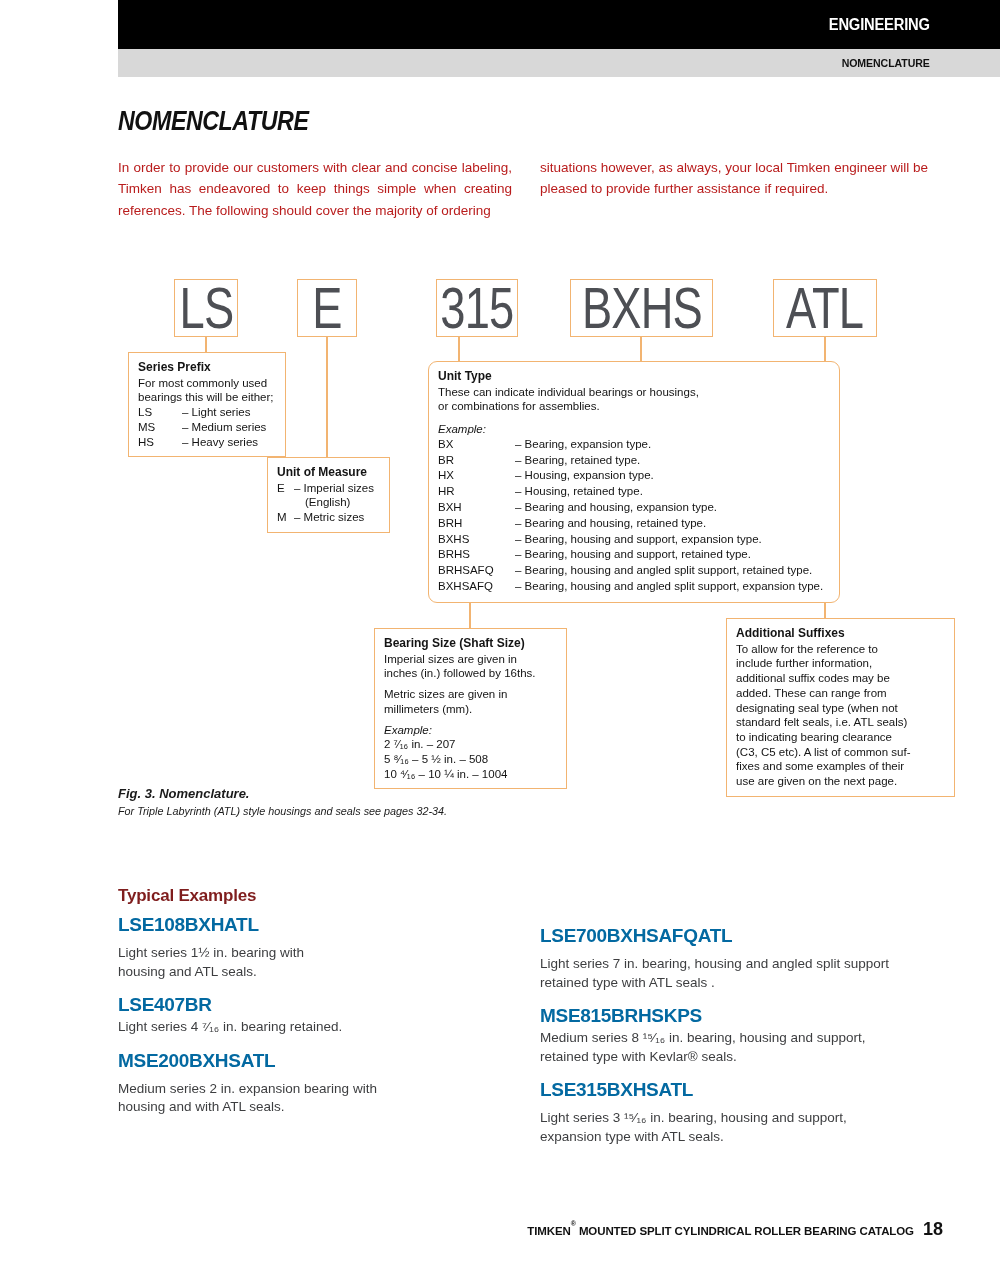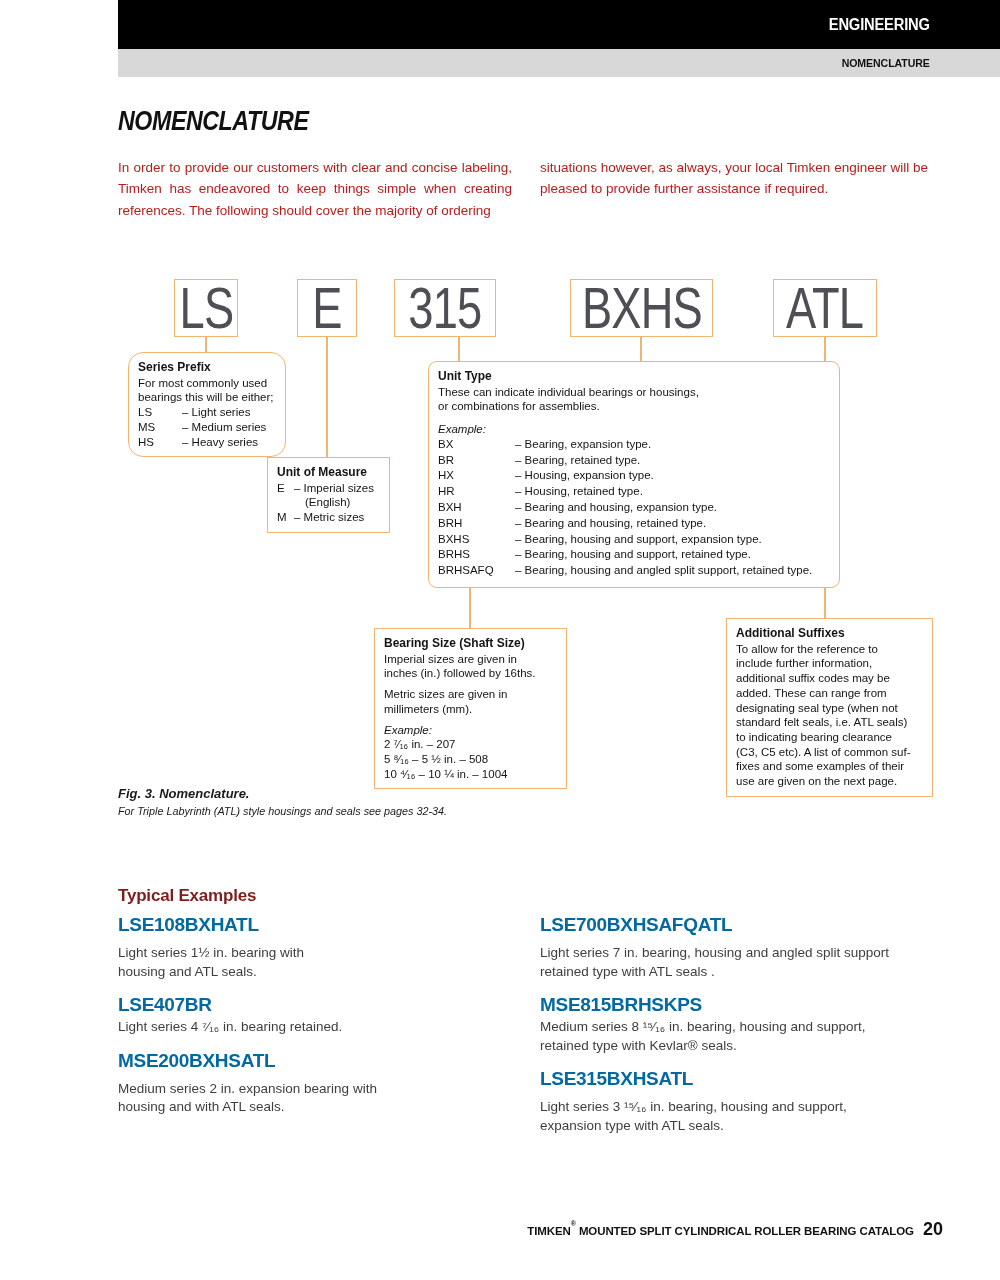--- a/index.html
+++ b/index.html
@@ -51,21 +51,21 @@
   
   .fig-caption { position:absolute; left:118px; top:786px;font-style:italic; }
   .fig-caption .fig-title { font-weight:bold; font-size:13px; }
   .fig-caption .fig-note { font-size:10.8px; margin-top:4px; color:#1b1b1b; }
 
   
   .ex-heading { position:absolute; left:118px; top:886px; font-weight:bold; font-size:17px; color:#7f1d1d;
                 letter-spacing:-0.2px; }
   .ex-col { position:absolute; top:914px; width:404px; }
   .ex-col-left { left:118px; }
-  .ex-col-right { left:540px; }
+  .ex-col-right { left:540px;margin-top:11px; }
   .ex-item { margin-bottom:13px; }
   .ex-item .ex-code { font-weight:bold; font-size:19px; color:#0369a1; letter-spacing:-0.3px; margin-bottom:8px; }
   .ex-item.tight .ex-code { margin-bottom:2px; }
   .ex-item .ex-desc { font-size:13.5px; line-height:18.6px; color:#3d3e40; }
 
   
   .footer { position:absolute; right:57px; top:1219px; display:flex; align-items:baseline; white-space:nowrap; }
   .footer .f-text { font-weight:bold; font-size:11.5px; color:#111; letter-spacing:-0.1px; }
   .footer .f-reg { font-weight:bold; font-size:7px; vertical-align:super; position:relative; top:-4px; }
   .footer .f-rest { margin-left:3px; }
@@ -86,39 +86,39 @@
   <div class="page-title">NOMENCLATURE</div>
   <p class="intro intro-left">In order to provide our customers with clear and concise labeling, Timken has endeavored to keep things simple when creating references. The following should cover the majority of ordering</p>
   <p class="intro intro-right">situations however, as always, your local Timken engineer will be pleased to provide further assistance if required.</p>
 
   <div class="code-box" style="left:174px;width:64px;">
     <span class="cx">LS</span>
   </div>
   <div class="code-box" style="left:297px;width:60px;">
     <span class="cx">E</span>
   </div>
-  <div class="code-box" style="left:394px;width:102px;">
+  <div class="code-box" style="left:436px;width:82px;">
     <span class="cx">315</span>
   </div>
   <div class="code-box" style="left:570px;width:143px;">
     <span class="cx">BXHS</span>
   </div>
   <div class="code-box" style="left:773px;width:104px;">
     <span class="cx">ATL</span>
   </div>
 
   <div class="vline" style="left:205px;top:337px;height:15px;"></div>
   <div class="vline" style="left:326px;top:337px;height:120px;"></div>
   <div class="vline" style="left:458px;top:337px;height:24px;"></div>
   <div class="vline" style="left:640px;top:337px;height:24px;"></div>
   <div class="vline" style="left:824px;top:337px;height:24px;"></div>
   <div class="vline" style="left:469px;top:588px;height:40px;"></div>
   <div class="vline" style="left:824px;top:588px;height:30px;"></div>
 
-  <div class="anno" style="left:128px;top:352px;width:158px;min-height:93px;border-radius:15px;">
+  <div class="anno" style="left:128px;top:352px;width:158px;min-height:93px;">
     <div class="anno-title">Series Prefix</div>
     <div>For most commonly used</div>
     <div>bearings this will be either;</div>
     <div class="row">
       <span class="code sp-code">LS</span>
       <span>– Light series</span>
     </div>
     <div class="row">
       <span class="code sp-code">MS</span>
       <span>– Medium series</span>
@@ -177,36 +177,40 @@
       <span class="code ut-code">BXHS</span>
       <span>– Bearing, housing and support, expansion type.</span>
     </div>
     <div class="row ut-row">
       <span class="code ut-code">BRHS</span>
       <span>– Bearing, housing and support, retained type.</span>
     </div>
     <div class="row ut-row">
       <span class="code ut-code">BRHSAFQ</span>
       <span>– Bearing, housing and angled split support, retained type.</span>
+    </div>
+    <div class="row ut-row">
+      <span class="code ut-code">BXHSAFQ</span>
+      <span>– Bearing, housing and angled split support, expansion type.</span>
     </div>
   </div>
 
   <div class="anno" style="left:374px;top:628px;width:193px;min-height:153px;">
     <div class="anno-title">Bearing Size (Shaft Size)</div>
     <div>Imperial sizes are given in</div>
     <div>inches (in.) followed by 16ths.</div>
     <div class="gap6">Metric sizes are given in</div>
     <div>millimeters (mm).</div>
     <div class="it gap6">Example:</div>
     <div>2 ⁷⁄₁₆ in. – 207</div>
     <div>5 ⁸⁄₁₆ – 5 ½ in. – 508</div>
     <div>10 ⁴⁄₁₆ – 10 ¼ in. – 1004</div>
   </div>
 
-  <div class="anno" style="left:726px;top:618px;width:207px;min-height:179px;">
+  <div class="anno" style="left:726px;top:618px;width:229px;min-height:179px;">
     <div class="anno-title">Additional Suffixes</div>
     <div>To allow for the reference to</div>
     <div>include further information,</div>
     <div>additional suffix codes may be</div>
     <div>added. These can range from</div>
     <div>designating seal type (when not</div>
     <div>standard felt seals, i.e. ATL seals)</div>
     <div>to indicating bearing clearance</div>
     <div>(C3, C5 etc). A list of common suf-</div>
     <div>fixes and some examples of their</div>
@@ -262,16 +266,16 @@
       <div class="ex-code">LSE315BXHSATL</div>
       <div class="ex-desc">
         <div>Light series 3 ¹⁵⁄₁₆ in. bearing, housing and support,</div>
         <div>expansion type with ATL seals.</div>
       </div>
     </div>
   </div>
 
   <div class="footer">
     <span class="f-text"><span>TIMKEN</span><span class="f-reg">®</span><span class="f-rest">MOUNTED SPLIT CYLINDRICAL ROLLER BEARING CATALOG</span></span>
-    <span class="f-page">20</span>
+    <span class="f-page">18</span>
   </div>
 
 </div>
 
 </body></html>

